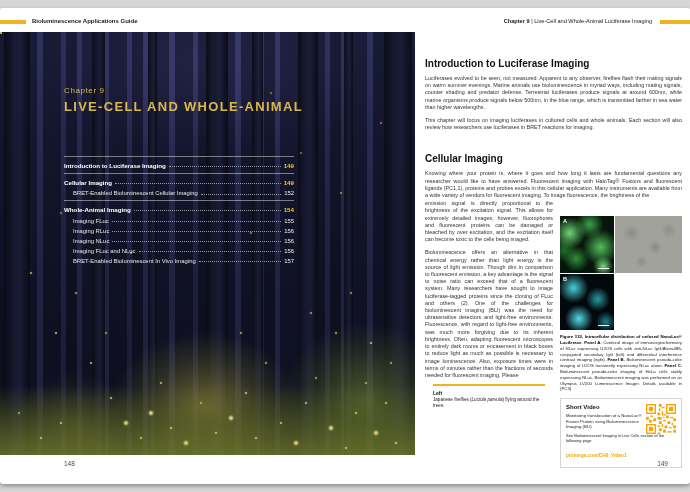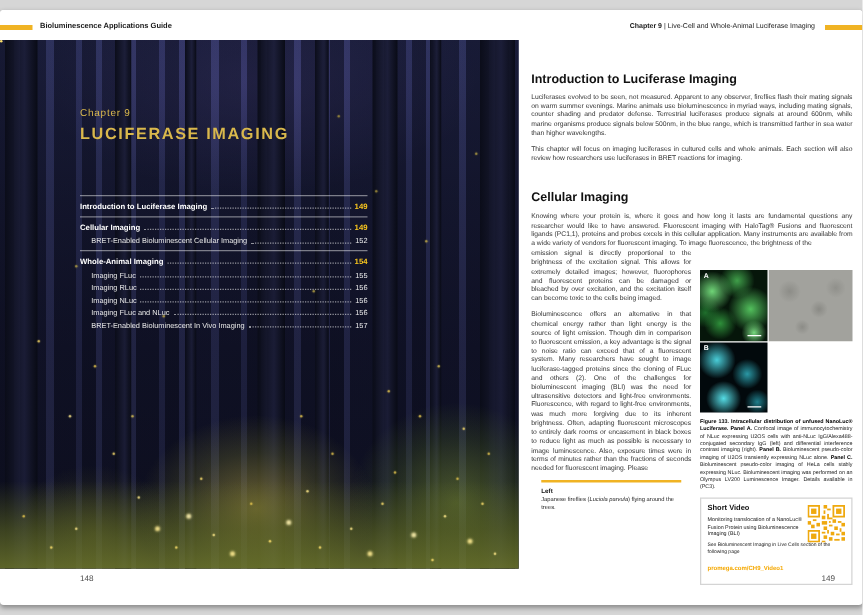--- a/index.html
+++ b/index.html
@@ -157,21 +157,21 @@
     <div class="trunk t8"></div>
     <div class="glow g1"></div>
     <div class="glow g2"></div>
     <div class="glow g3"></div>
     <div class="ground"></div>
     <div class="fireflies"></div>
 
     <div class="chapter-block">
       <div class="chapter-label">Chapter 9</div>
       <div class="chapter-title">
-        <div>LUCIFERASE IMAGING</div>
+        <div>LIVE-CELL AND WHOLE-ANIMAL</div>
       </div>
     </div>
 
     <div class="toc">
       <div class="toc-sep"></div>
       <div class="toc-row l0">
         <span class="toc-label">Introduction to Luciferase Imaging</span>
         <span class="leader"></span>
         <span class="toc-page">149</span>
       </div>

